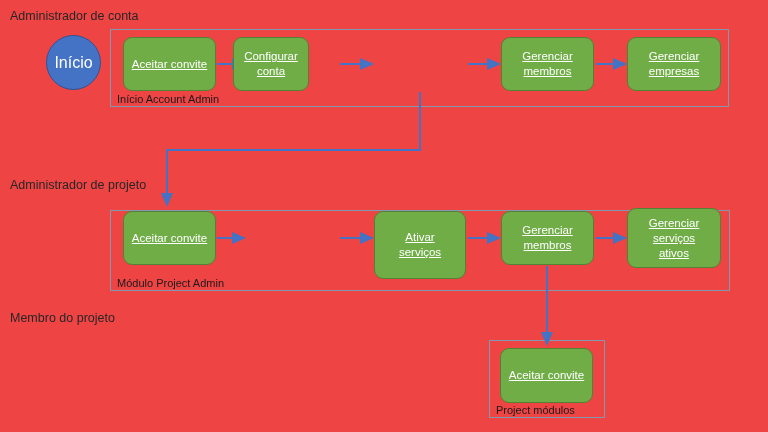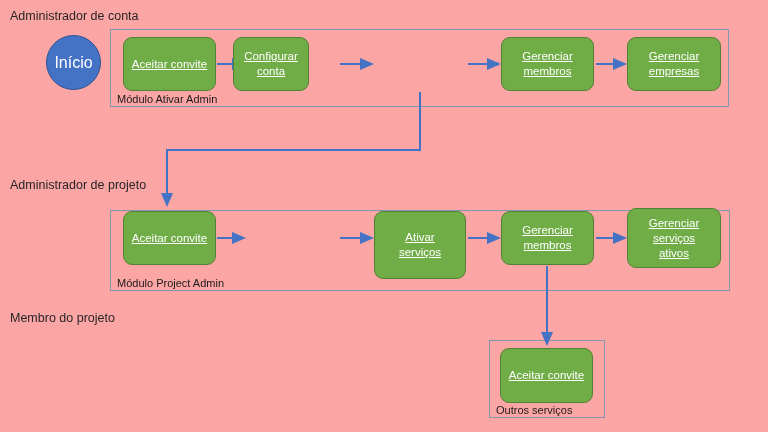--- a/index.html
+++ b/index.html
@@ -3,21 +3,21 @@
 <meta charset="utf-8">
 <style>
   :root{
     --node-fill:#70AD47; --node-border:#548235;
     --start-fill:#4472C4; --start-border:#2E5395;
     --connector:#4472C4; --container-border:#8497B0;
     --label-text:#262626; --node-text:#FFFFFF;
   }
   html,body{margin:0;padding:0;}
   body{font-family:"Liberation Sans", sans-serif; background:#ffffff;}
-  .canvas{position:relative;width:768px;height:432px;background:#fca5a5;overflow:hidden;}
+  .canvas{position:relative;width:768px;height:432px;background:#ef4444;overflow:hidden;}
   .lane-label{
     position:absolute;font-size:12.5px;color:var(--label-text);
     white-space:nowrap;
   }
   .container-box{
     position:absolute;border:1px solid var(--container-border);
     background:transparent;box-sizing:border-box;
   }
   .container-label{
     position:absolute;left:6px;bottom:1px;font-size:11px;color:#1a1a1a;white-space:nowrap;
@@ -49,27 +49,27 @@
 
   <div class="lane-label" style="left:10px;top:9px">Administrador de conta</div>
   <div class="lane-label" style="left:10px;top:311px">Membro do projeto</div>
   <div class="lane-label" style="left:10px;top:178px">Administrador de projeto</div>
 
   <div class="start-circle">
     <span class="start-label">Início</span>
   </div>
 
   <div class="container-box" style="left:110px;top:29px;width:619px;height:78px">
-    <span class="container-label">Módulo Ativar Admin</span>
+    <span class="container-label">Início Account Admin</span>
   </div>
   <div class="container-box" style="left:110px;top:210px;width:620px;height:81px">
     <span class="container-label">Módulo Project Admin</span>
   </div>
   <div class="container-box" style="left:489px;top:340px;width:116px;height:78px">
-    <span class="container-label">Outros serviços</span>
+    <span class="container-label">Project módulos</span>
   </div>
 
   <svg class="connectors" viewBox="0 0 768 432">
     <defs>
       <marker id="arrow" markerWidth="8" markerHeight="8" refX="6" refY="3" orient="auto">
         <path class="arrow-head" d="M0,0 L7,3 L0,6 Z"></path>
       </marker>
     </defs>
 
     <line x1="217" y1="64" x2="244" y2="64" marker-end="url(#arrow)"></line>

